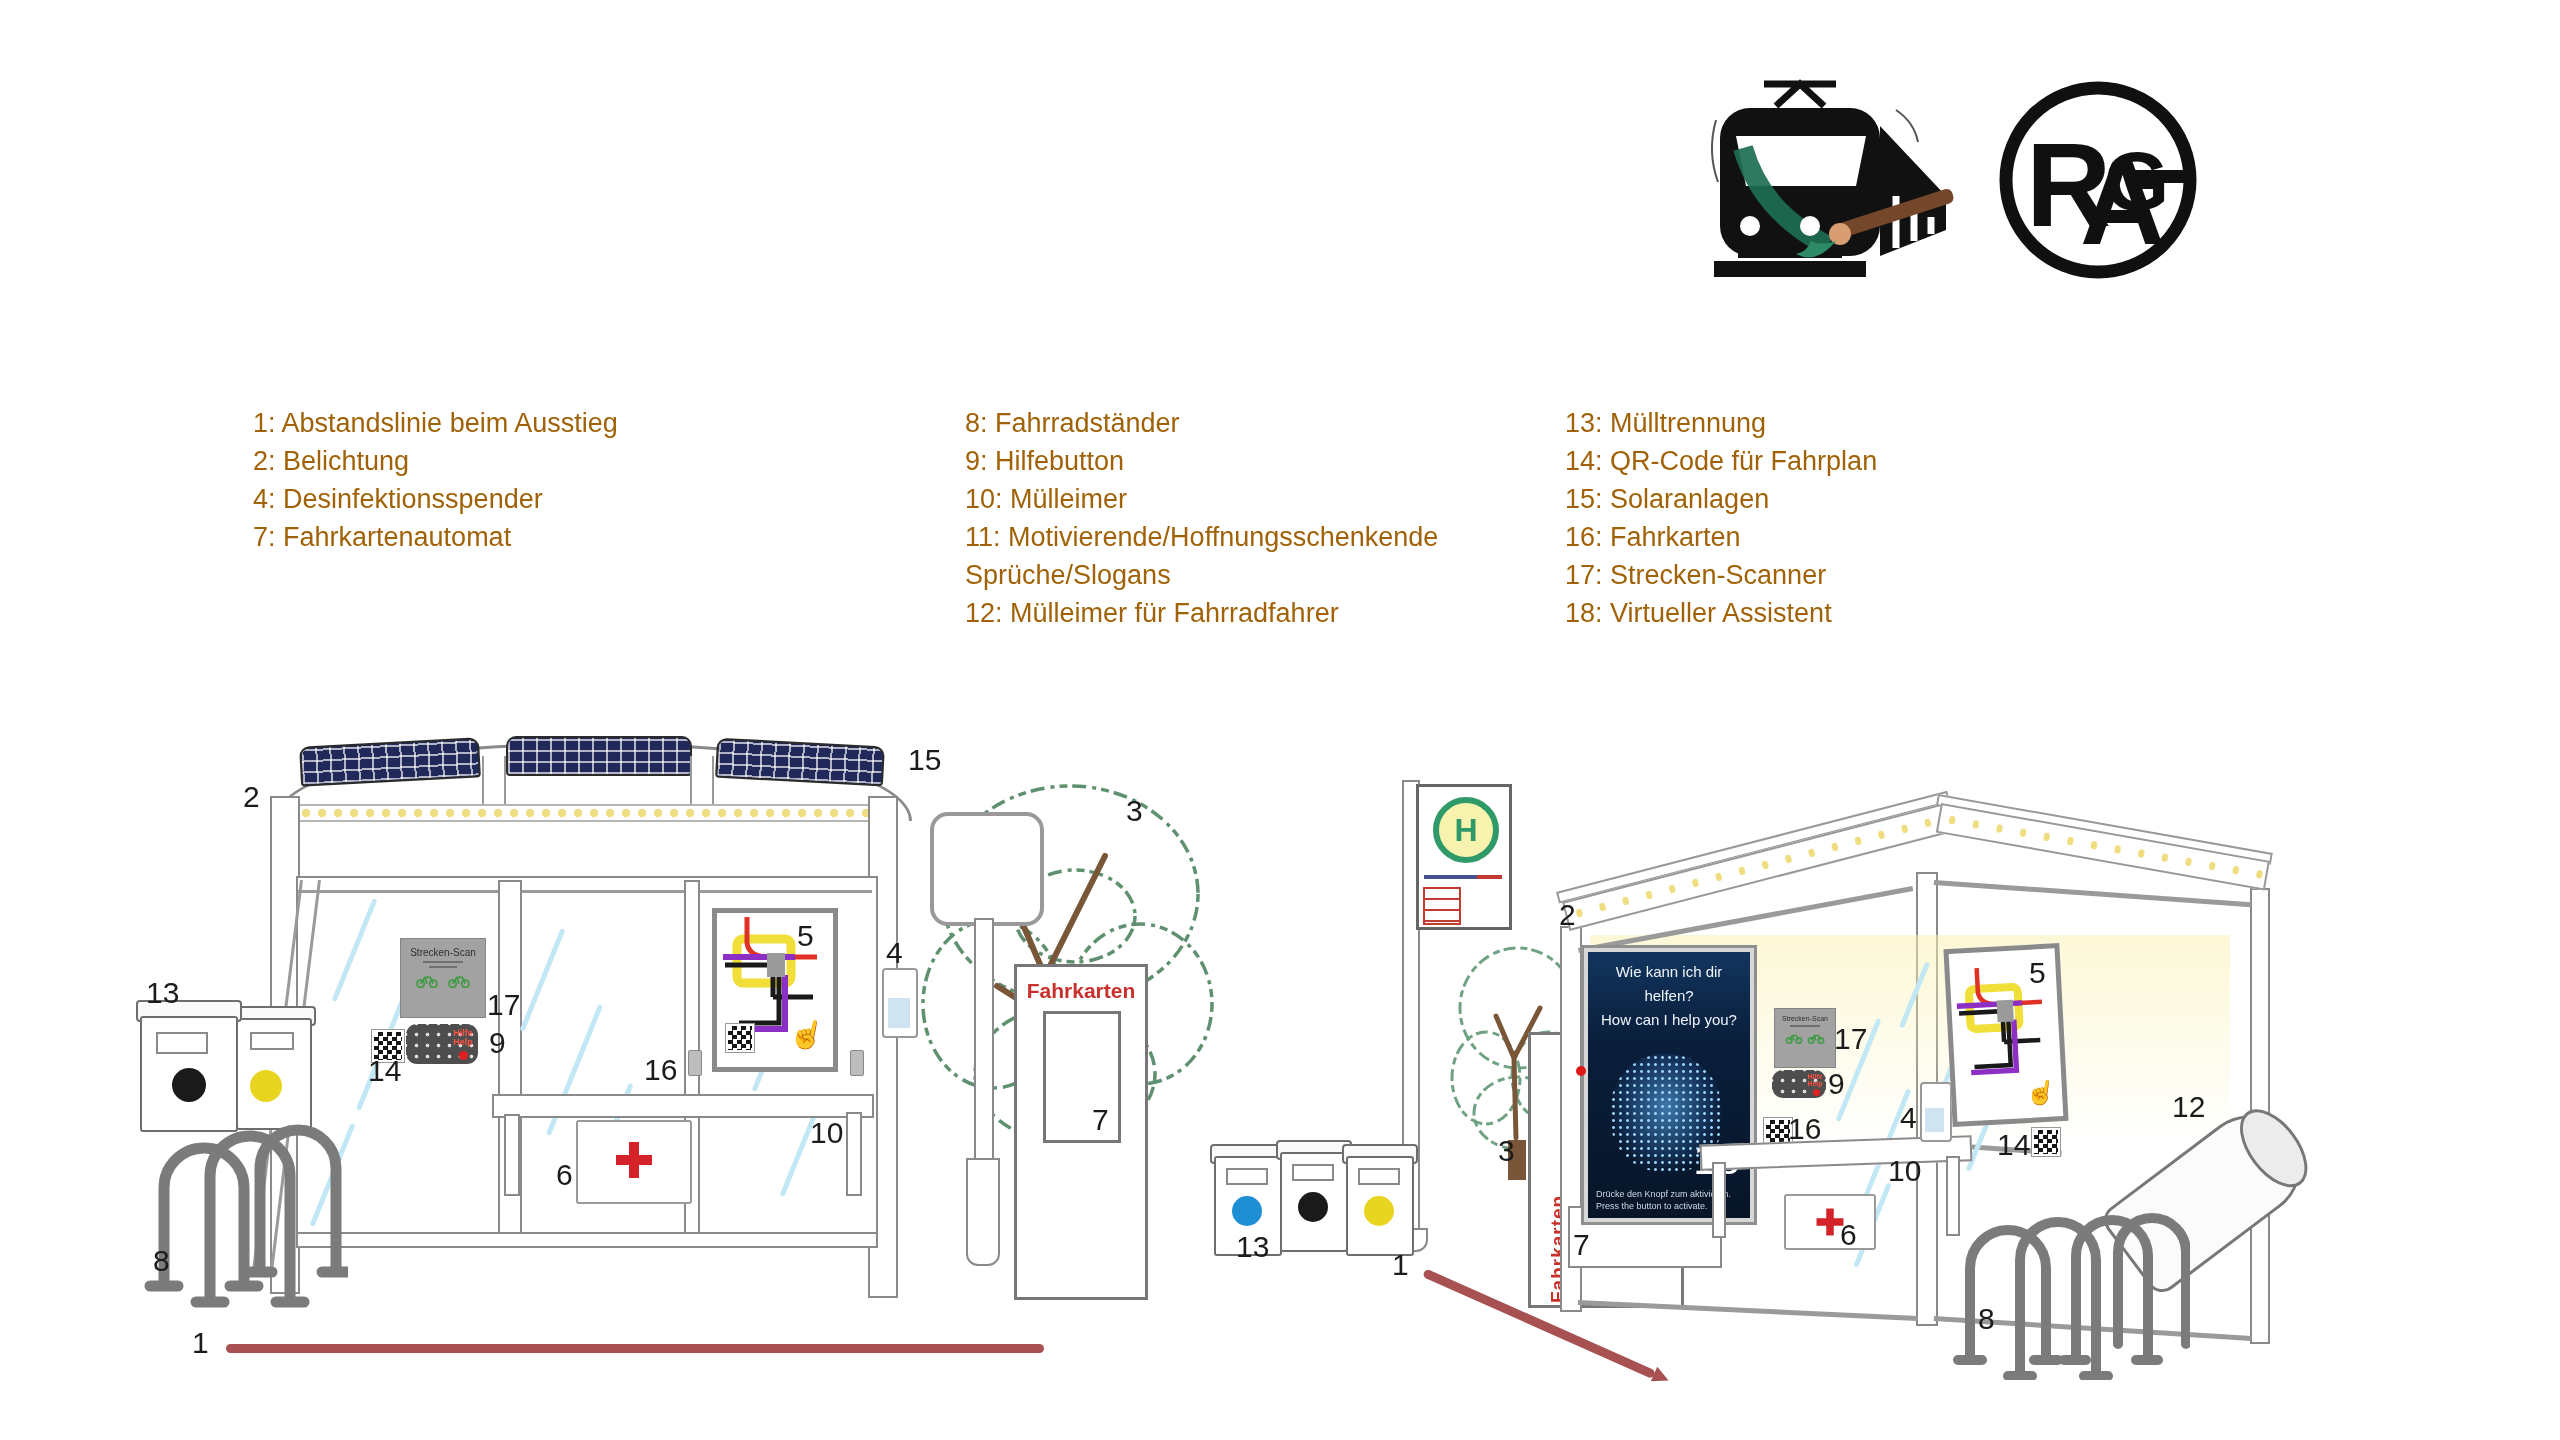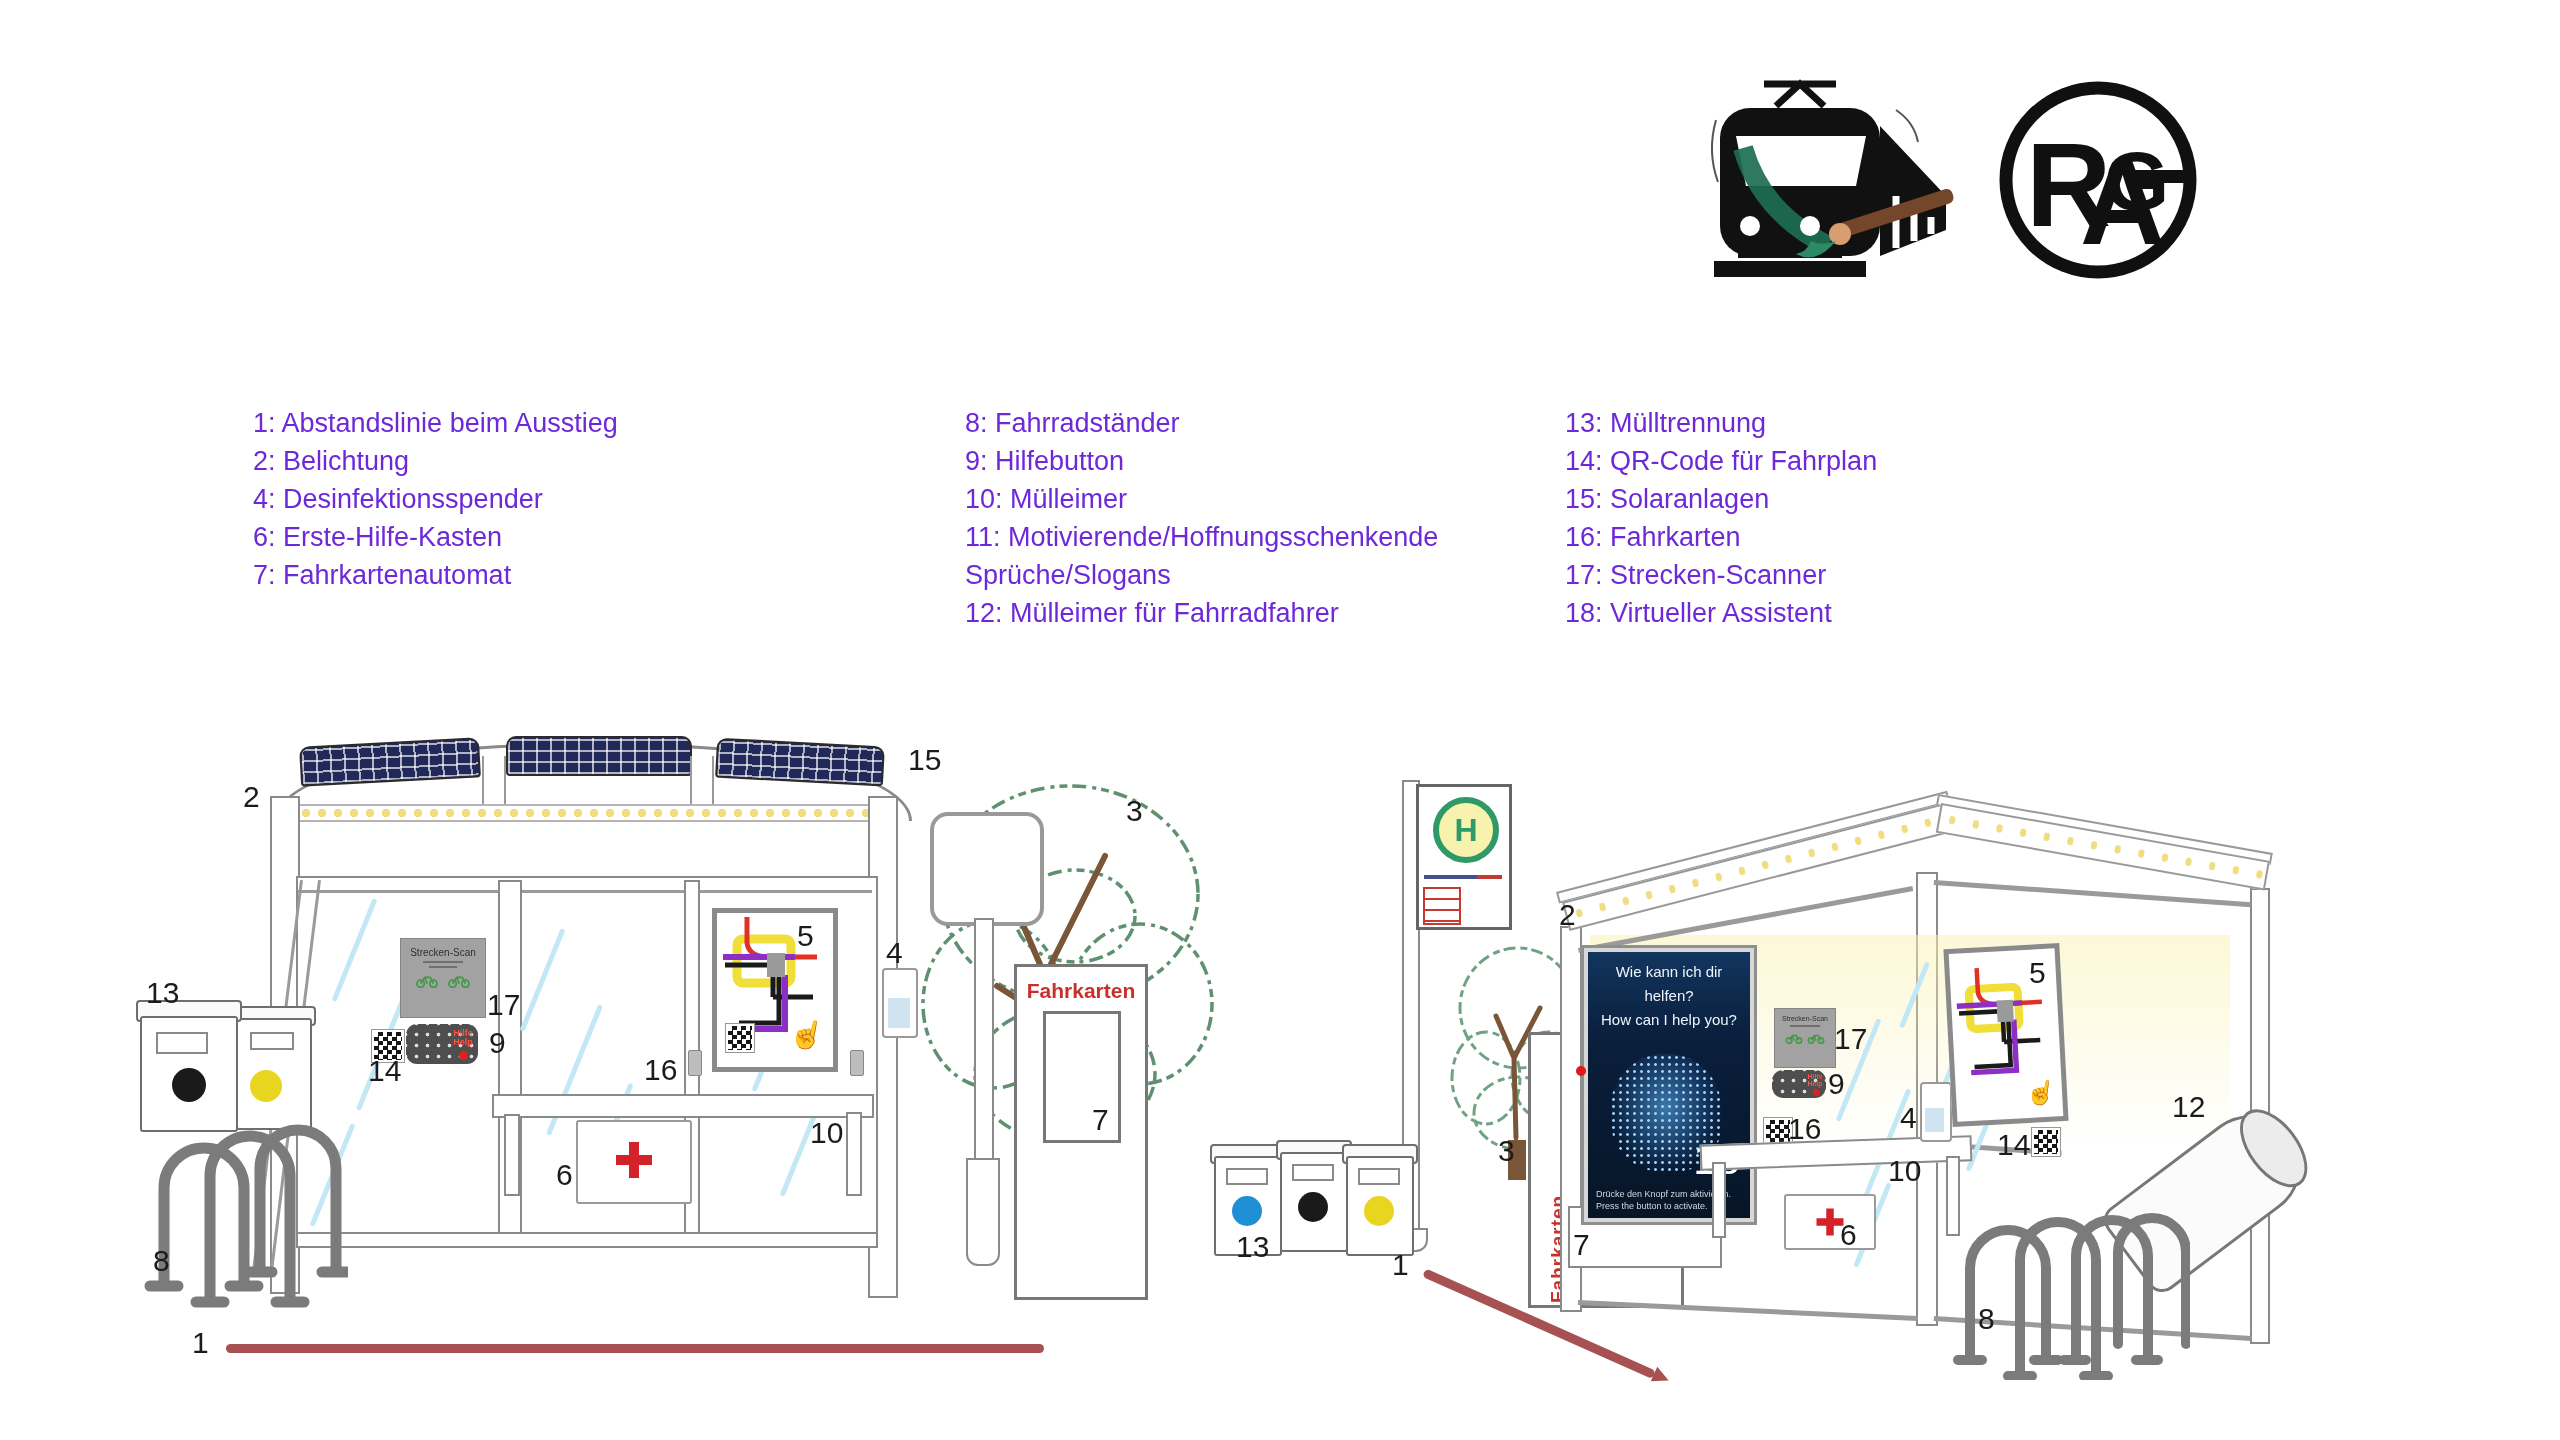--- a/index.html
+++ b/index.html
@@ -1,20 +1,20 @@
 <!DOCTYPE html>
 <html style="--c-redline: #a85152; --c-ticket: #c9302c; --c-solar: #20295a; --c-led: #f0dd80; --c-hgreen: #2f9a68; --c-poster: #0a1f3d; --c-tree: #5f9070; --c-aid: #d42328; --c-glass: #c2e7f5; --c-frame: #8a8a8a;"><head>
 <meta charset="utf-8">
 <style>
   html,body{margin:0;padding:0;background:#fff;}
   .page{position:relative;width:2560px;height:1440px;background:#fff;overflow:hidden;
         font-family:"Liberation Sans",sans-serif;color:#1f1f1f;}
   .a{position:absolute;}
   
-  .legend-col{position:absolute;font-size:27px;font-weight:500;line-height:38px;color:#6d28d9;}
+  .legend-col{position:absolute;font-size:27px;font-weight:500;line-height:38px;color:#a16207;}
   .legend-item{white-space:normal;}
   
   .callout{position:absolute;font-size:30px;font-weight:500;color:#1b1b1b;line-height:30px;}
   
   .frame{background:#fff;border:2px solid var(--c-frame,#8a8a8a);}
   .post{background:#fff;border:2px solid var(--c-frame,#8a8a8a);}
   .rail{background:#9a9a9a;}
   .streak{background:var(--c-glass,#c2e7f5);width:5px;border-radius:3px;transform:rotate(22deg);}
   
   .roofarc{border:3px solid var(--c-frame,#8a8a8a);border-bottom:none;background:#fff;
@@ -129,21 +129,20 @@
     <text x="38" y="168" font-size="118" font-weight="bold" fill="#101010">R</text>
     <text x="92" y="186" font-size="118" font-weight="bold" fill="#101010">A</text>
     <text x="116" y="152" font-size="84" font-weight="bold" fill="#101010">G</text>
   </svg>
 
   <div>
     <div class="legend-col" style="left:253px;top:404px;width:480px;">
         <div class="legend-item">1: Abstandslinie beim Ausstieg</div>
         <div class="legend-item">2: Belichtung</div>
         <div class="legend-item">4: Desinfektionsspender</div>
-        <div class="legend-item">6: Erste-Hilfe-Kasten</div>
         <div class="legend-item">7: Fahrkartenautomat</div>
       </div>
     <div class="legend-col" style="left:921px;top:404px;width:520px;margin-left:44px;">
         <div class="legend-item">8: Fahrradständer</div>
         <div class="legend-item">9: Hilfebutton</div>
         <div class="legend-item">10: Mülleimer</div>
         <div class="legend-item">11: Motivierende/Hoffnungsschenkende Sprüche/Slogans</div>
         <div class="legend-item">12: Mülleimer für Fahrradfahrer</div>
       </div>
     <div class="legend-col" style="left:1565px;top:404px;width:430px;">

